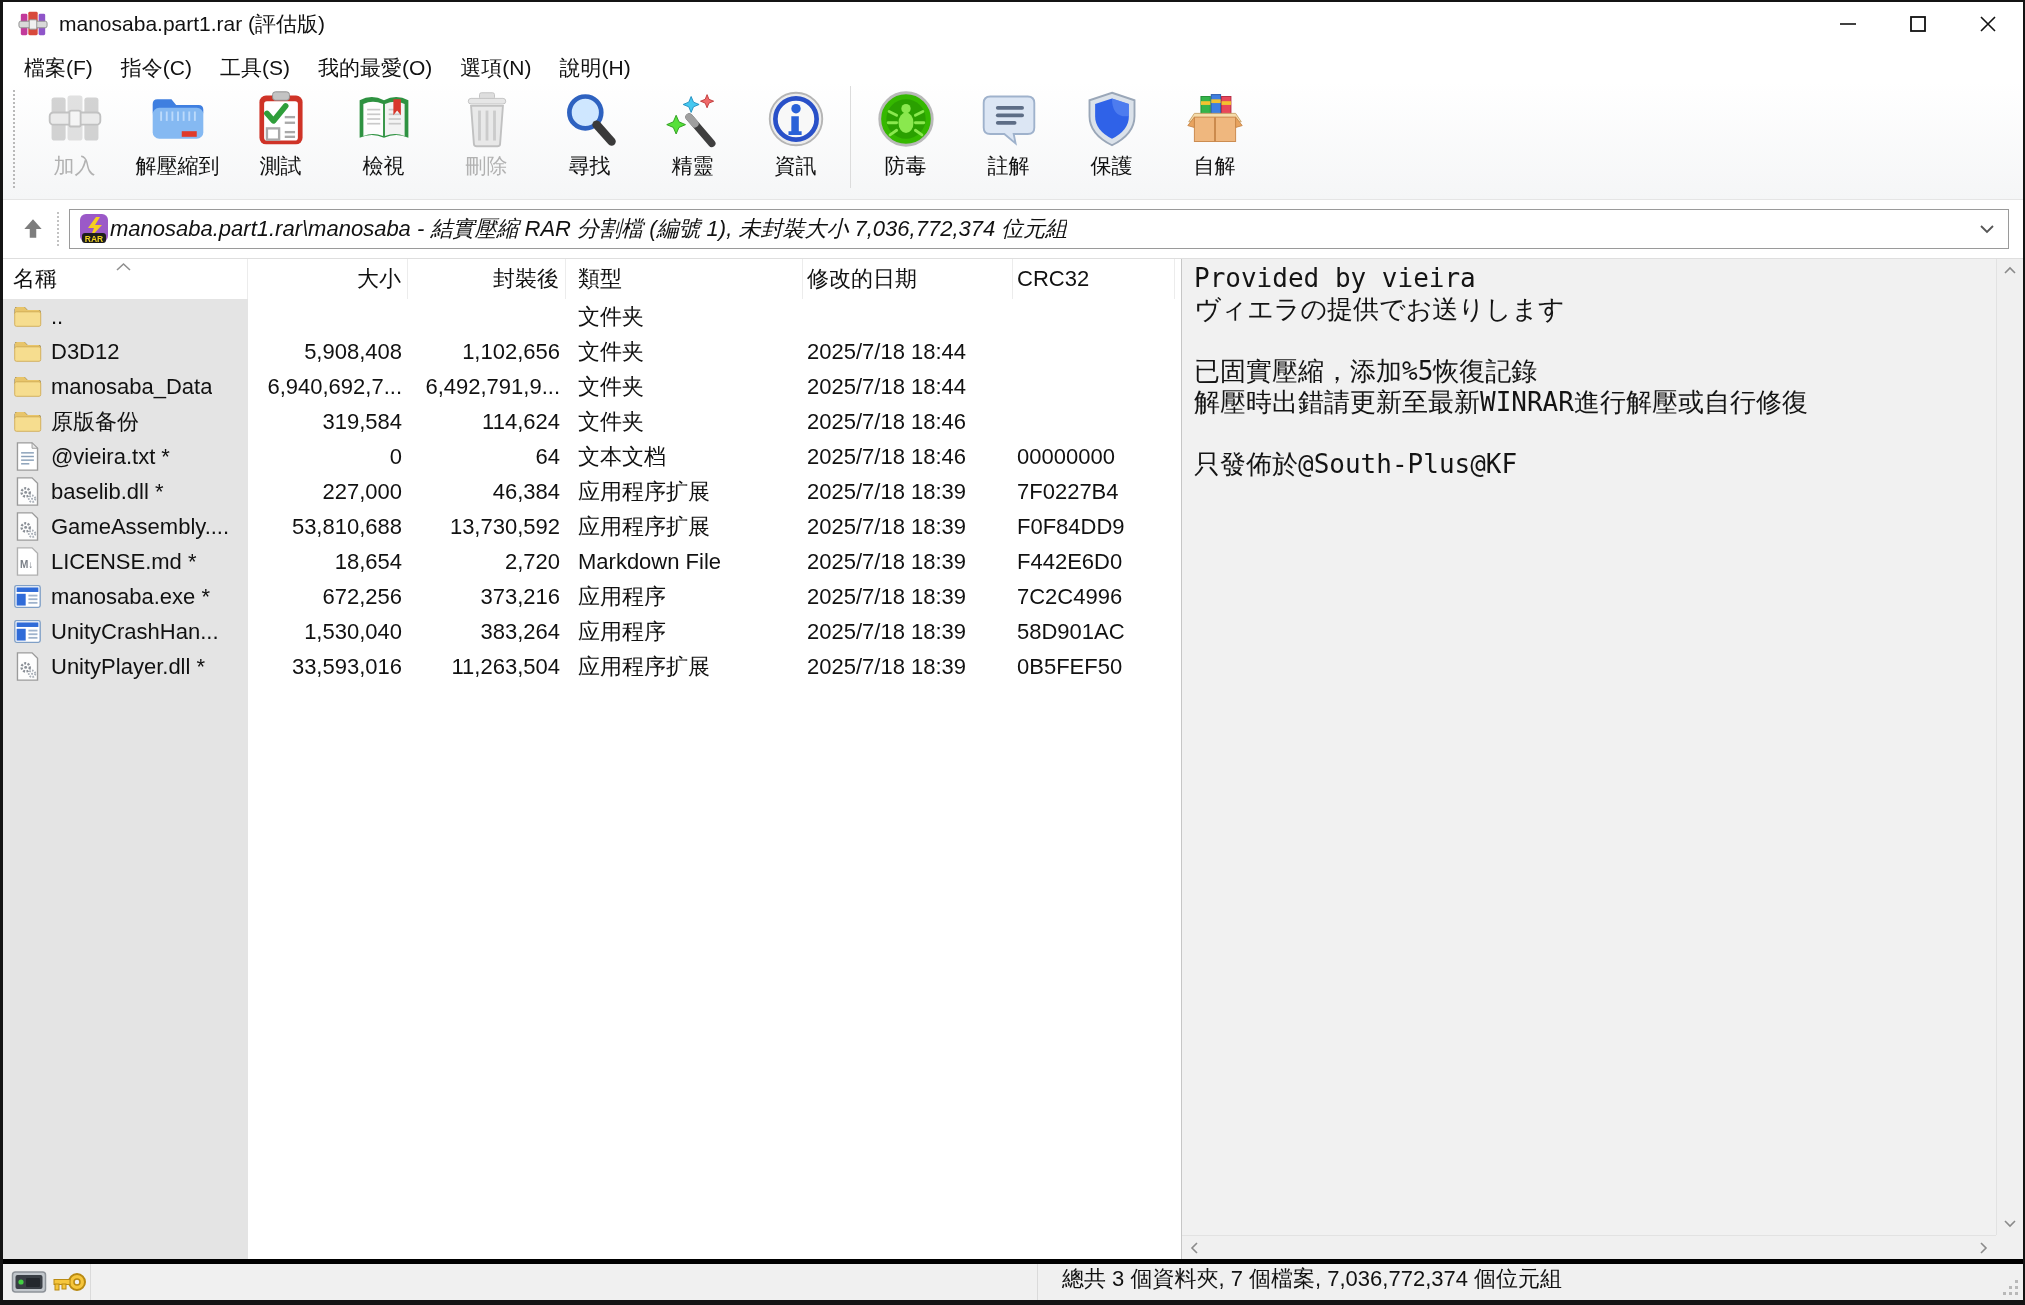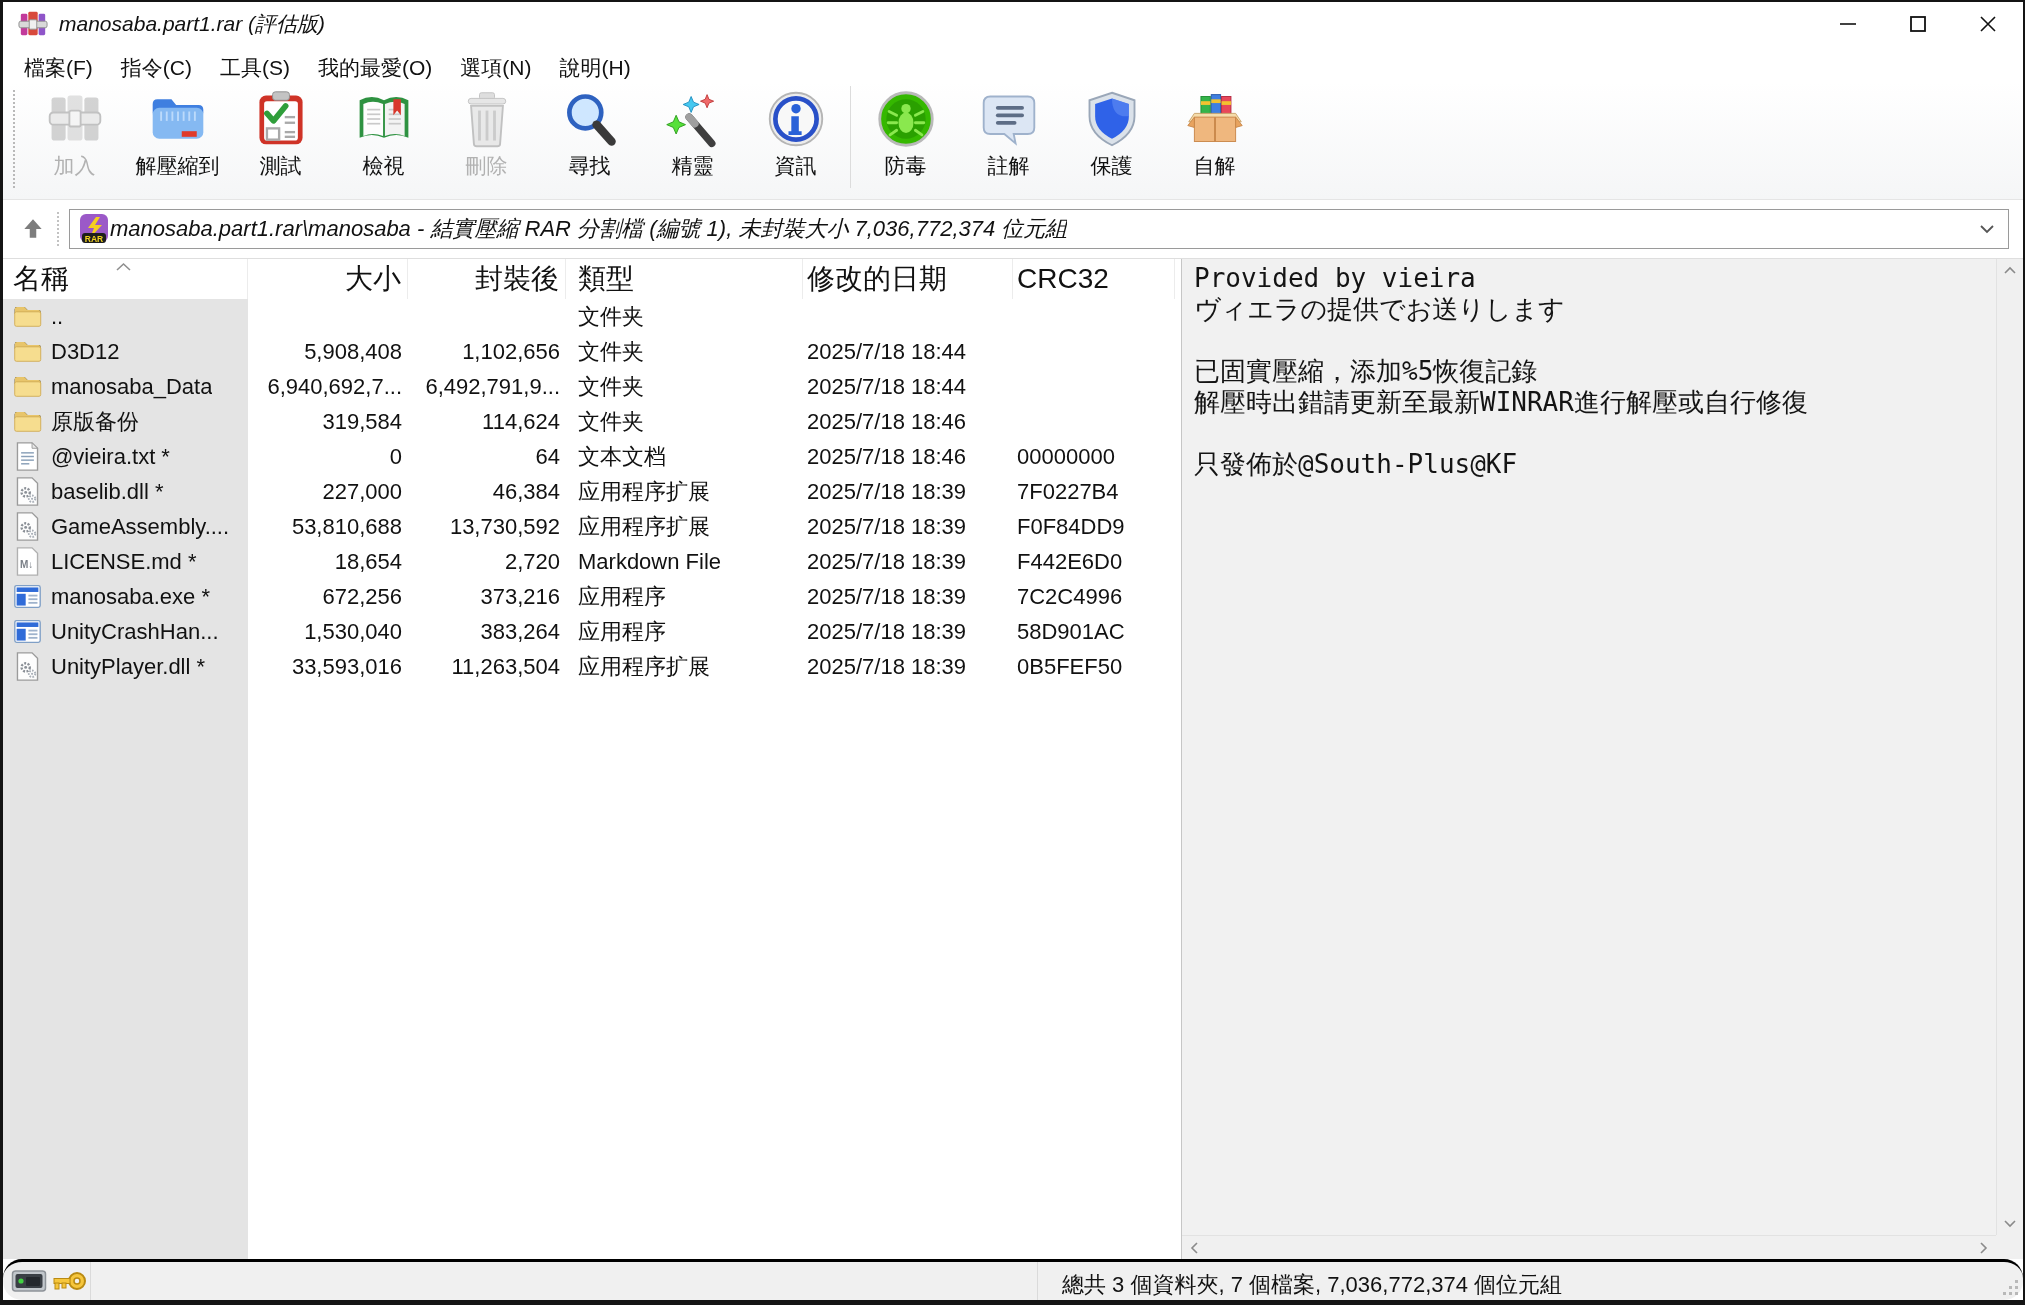--- a/index.html
+++ b/index.html
@@ -7,21 +7,21 @@
   body {
     width:2025px; height:1305px; background:#141414; position:relative;
     font-family:"Liberation Sans", sans-serif; color:#111; overflow:hidden;
   }
   svg { display:block; }
   .window {
     position:absolute; left:3px; top:2px; right:2px; bottom:5px;
     background:#ffffff; display:flex; flex-direction:column;
   }
   
-  .titlebar { height:44px; display:flex; align-items:center; background:#fff; flex:none;font-style:italic; }
+  .titlebar { height:44px; display:flex; align-items:center; background:#fff; flex:none; }
   .title-icon { width:30px; height:30px; margin:0 11px 0 15px; flex:none; }
   .title-icon svg { width:30px; height:30px; }
   .title-text { font-size:21px; white-space:nowrap; }
   .win-controls { margin-left:auto; display:flex; height:100%; }
   .wbtn { width:70px; height:100%; display:flex; align-items:center; justify-content:center; }
   
   .menubar { height:36px; display:flex; align-items:flex-end; padding-left:7px; font-size:21px; flex:none; background:#fff; }
   .menu-item { padding:0 14px; white-space:nowrap; }
   
   .toolbar { height:118px; flex:none; display:flex; align-items:flex-start; padding-left:10px;
@@ -40,21 +40,21 @@
   .up-btn svg { width:26px; height:26px; }
   .addr-grip { border-left:2px dotted #c2c2c2; height:34px; margin:0 10px 0 2px; }
   .addr-field { flex:1; height:40px; border:1px solid #9a9a9a; background:#fff; display:flex; align-items:center; padding:0 12px 0 8px; min-width:0; }
   .addr-icon { width:32px; height:32px; flex:none; }
   .addr-icon svg { width:32px; height:32px; }
   .addr-text { font-size:22px; white-space:nowrap; overflow:hidden;font-style:italic; }
   .addr-chevron { margin-left:auto; flex:none; }
   
   .main { flex:1; display:flex; min-height:0; border-top:1px solid #dedede; }
   .file-panel { width:1172px; flex:none; display:flex; flex-direction:column; background:#fff; min-height:0; }
-  .list-header { height:40px; flex:none; display:flex; font-size:28px; position:relative; }
+  .list-header { height:40px; flex:none; display:flex; font-size:22px; position:relative; }
   .hcell { height:100%; display:flex; align-items:center; border-right:1px solid #ececec; white-space:nowrap; }
   .hcell.right { justify-content:flex-end; }
   .sort-caret { position:absolute; left:112px; top:3px; }
   .list-body { flex:1; min-height:0; font-size:22px;
     background:linear-gradient(90deg,#e4e4e4 245px,#ffffff 245px); }
   .row { height:35px; display:flex; align-items:center; }
   .cell { white-space:nowrap; overflow:hidden; }
   .c-name  { width:245px; padding-left:8px;  display:flex; align-items:center; }
   .c-size  { width:160px; text-align:right; padding-right:6px; }
   .c-packed{ width:158px; text-align:right; padding-right:6px; }
@@ -70,21 +70,21 @@
   .comment-panel { flex:1; position:relative; background:#f1f1f1; min-width:0;
     font-family:"DejaVu Sans Mono", monospace; font-size:26px; color:#141414; }
   .comment-text { position:absolute; left:12px; top:4px; right:32px; bottom:28px; overflow:hidden; }
   .cline { min-height:31px; line-height:31px; white-space:pre; }
   .vscroll { position:absolute; top:0; right:0; width:27px; bottom:24px; background:#f0f0f0;
     border-left:1px solid #e2e2e2; display:flex; flex-direction:column; justify-content:space-between; align-items:center; padding:7px 0; }
   .hscroll { position:absolute; left:0; right:27px; bottom:0; height:24px; background:#f0f0f0;
     border-top:1px solid #e2e2e2; display:flex; justify-content:space-between; align-items:center; padding:0 8px; }
   .scroll-corner { position:absolute; right:0; bottom:0; width:27px; height:24px; background:#f0f0f0; }
   
-  .statusbar { height:41px; flex:none; border-top:3px solid #000000; background:#f0f0f0; display:flex; align-items:flex-end; position:relative;border-radius:19px; }
+  .statusbar { height:41px; flex:none; border-top:5px solid #000000; background:#f0f0f0; display:flex; align-items:flex-start; position:relative; }
   .status-icons { width:88px; height:100%; display:flex; align-items:center; padding-left:8px; border-right:1px solid #dadada; gap:5px; flex:none; }
   .status-icons svg { width:36px; height:28px; }
   .status-mid { width:947px; height:100%; border-right:1px solid #dadada; flex:none; }
   .status-totals { flex:1; padding-left:24px; font-size:22px; white-space:nowrap; }
   .resize-grip { position:absolute; right:3px; bottom:3px; }
 </style>
 </head>
 <body>
 
 <div class="window">

